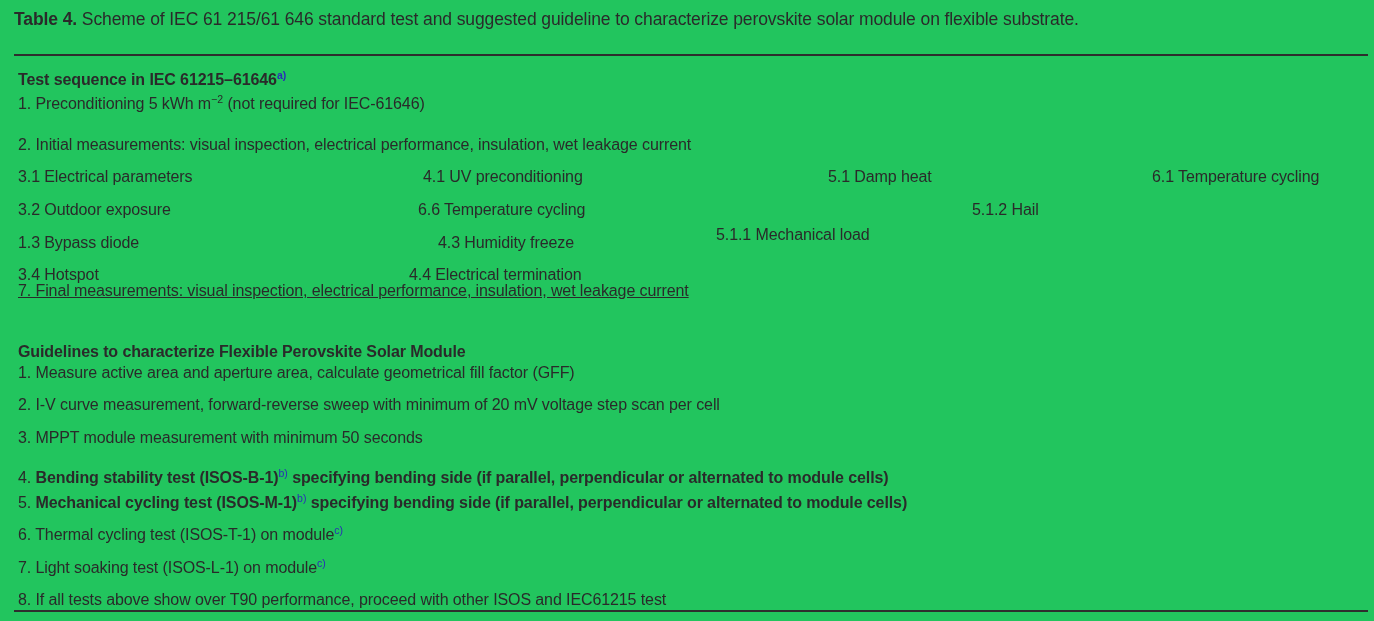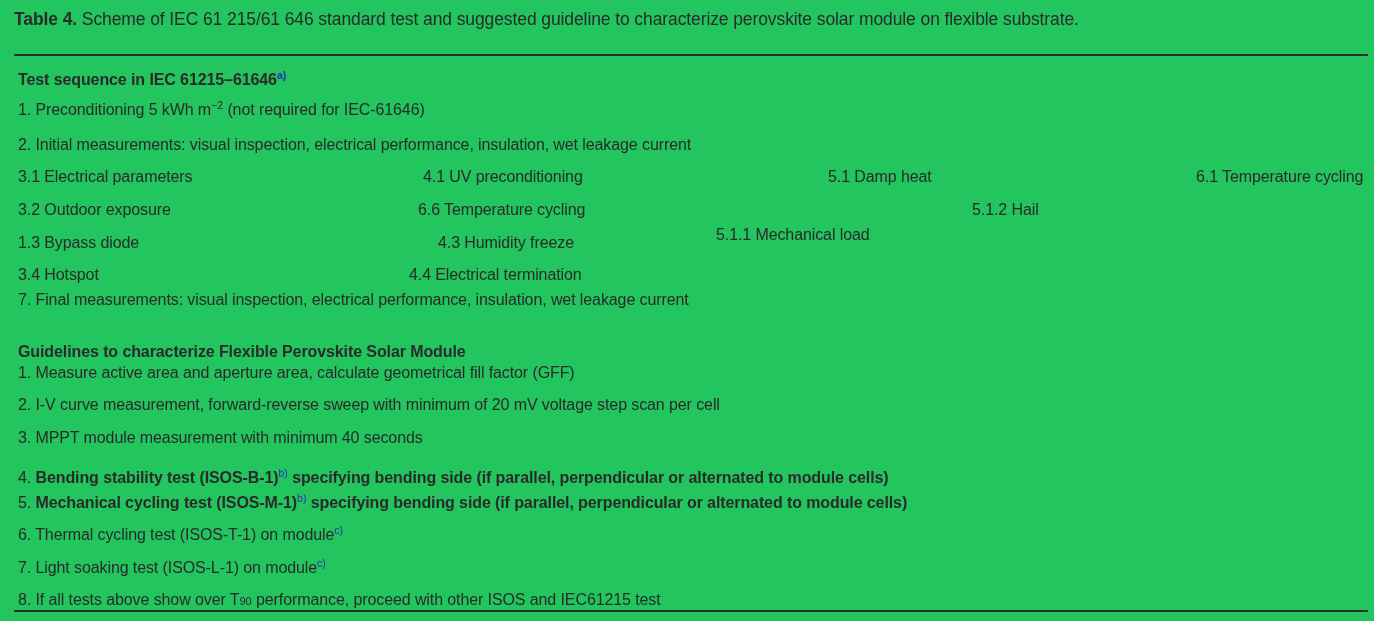--- a/index.html
+++ b/index.html
@@ -24,77 +24,77 @@
   .row {
     position:absolute; left:18px; font-size:16px; line-height:24px;
     white-space:nowrap; letter-spacing:-0.1px;
   }
   .bold { font-weight:bold; }
   .cell { position:absolute; top:0; white-space:nowrap; }
   .sup {
     font-size:10.5px; position:relative; top:-6px; letter-spacing:0;
   }
   .sub {
-    font-size:11px; position:relative; top:0; letter-spacing:0;margin-top:12px;
+    font-size:16px; position:relative; top:0; letter-spacing:0;margin-top:12px;
   }
   .note { color:var(--note-color); }
   .grid-row { height:20px; width:1356px; }
 </style>
 </head>
 <body>
 
 <div class="page">
 
   <div class="caption">
     <span class="cap-label">Table 4.</span><span> Scheme of IEC 61 215/61 646 standard test and suggested guideline to characterize perovskite solar module on flexible substrate.</span>
   </div>
 
   <div class="rule rule-top"></div>
 
   <div class="row bold" style="top:68px;">
     <span>Test sequence in IEC 61215–61646</span><span class="sup note">a)</span>
   </div>
 
-  <div class="row" style="top:98px;">
+  <div class="row" style="top:92px;">
     <span>1. Preconditioning 5 kWh m</span><span class="sup">−2</span><span> (not required for IEC-61646)</span>
   </div>
 
   <div class="row" style="top:133px;">2. Initial measurements: visual inspection, electrical performance, insulation, wet leakage current</div>
 
   <div class="row grid-row" style="top:165px; left:0;">
     <span class="cell" style="left:18px;">3.1 Electrical parameters</span>
     <span class="cell" style="left:423px;text-align:center;">4.1 UV preconditioning</span>
     <span class="cell" style="left:828px;">5.1 Damp heat</span>
-    <span class="cell" style="left:1196px;">6.1 Temperature cycling</span>
+    <span class="cell" style="left:1152px;">6.1 Temperature cycling</span>
   </div>
 
   <div class="row grid-row" style="top:198px; left:0;">
     <span class="cell" style="left:18px;">3.2 Outdoor exposure</span>
     <span class="cell" style="left:418px;">6.6 Temperature cycling</span>
     <span class="cell" style="left:716px;margin-top:25px;">5.1.1 Mechanical load</span>
     <span class="cell" style="left:953px;margin-left:19px;">5.1.2 Hail</span>
   </div>
 
   <div class="row grid-row" style="top:231px; left:0;">
     <span class="cell" style="left:18px;">1.3 Bypass diode</span>
     <span class="cell" style="left:438px;">4.3 Humidity freeze</span>
   </div>
 
   <div class="row grid-row" style="top:263px; left:0;">
     <span class="cell" style="left:18px;">3.4 Hotspot</span>
     <span class="cell" style="left:409px;">4.4 Electrical termination</span>
   </div>
 
-  <div class="row" style="top:288px;">7. Final measurements: visual inspection, electrical performance, insulation, wet leakage current</div>
+  <div class="row" style="top:279px;text-decoration:underline;">7. Final measurements: visual inspection, electrical performance, insulation, wet leakage current</div>
 
   <div class="row bold" style="top:328px;margin-top:12px;">Guidelines to characterize Flexible Perovskite Solar Module</div>
 
   <div class="row" style="top:361px;">1. Measure active area and aperture area, calculate geometrical fill factor (GFF)</div>
   <div class="row" style="top:393px;">2. I-V curve measurement, forward-reverse sweep with minimum of 20 mV voltage step scan per cell</div>
-  <div class="row" style="top:426px;">3. MPPT module measurement with minimum 40 seconds</div>
+  <div class="row" style="top:426px;">3. MPPT module measurement with minimum 50 seconds</div>
 
   <div class="row" style="top:466px;">
     <span>4. </span><span class="bold">Bending stability test (ISOS-B-1)</span><span class="sup note">b)</span><span class="bold"> specifying bending side (if parallel, perpendicular or alternated to module cells)</span>
   </div>
 
   <div class="row" style="top:491px;">
     <span>5. </span><span class="bold">Mechanical cycling test (ISOS-M-1)</span><span class="sup note">b)</span><span class="bold"> specifying bending side (if parallel, perpendicular or alternated to module cells)</span>
   </div>
 
   <div class="row" style="top:523px;">

